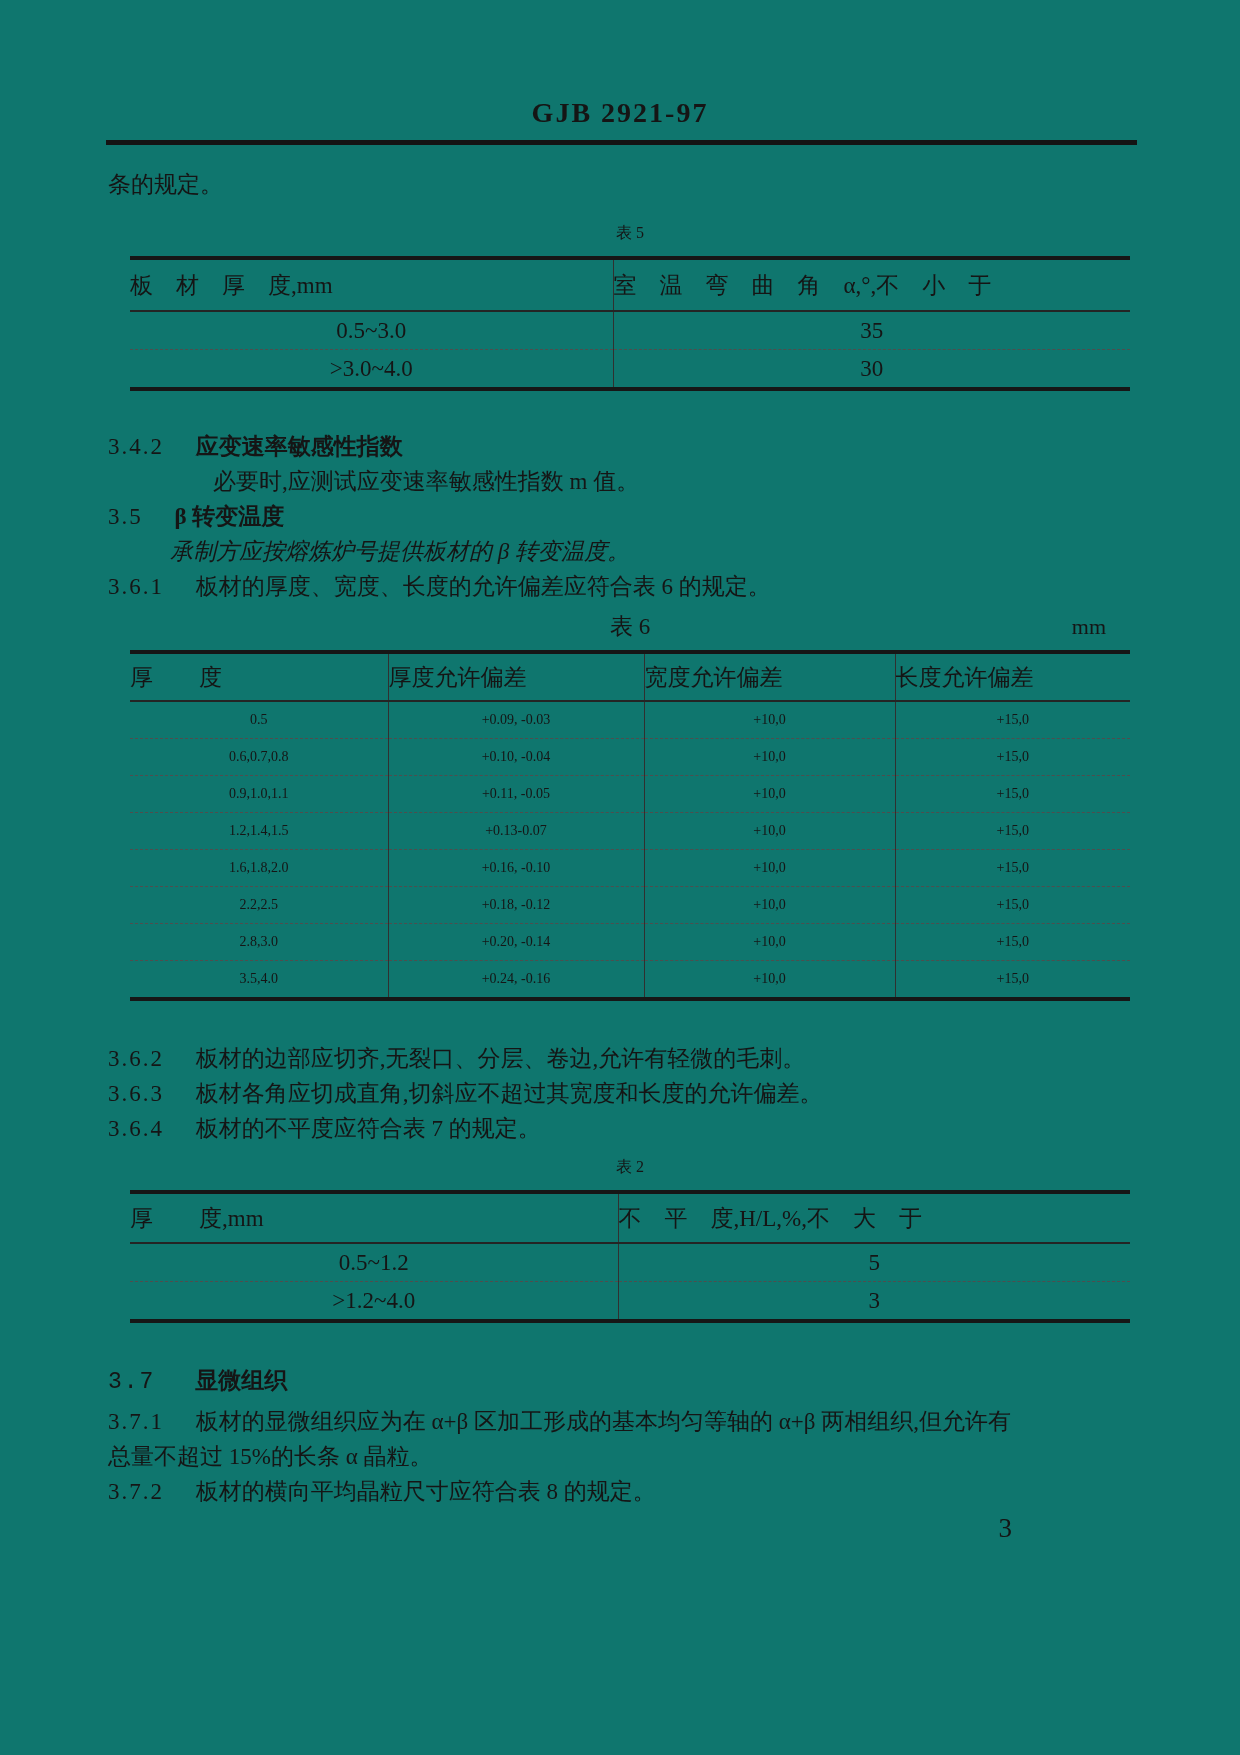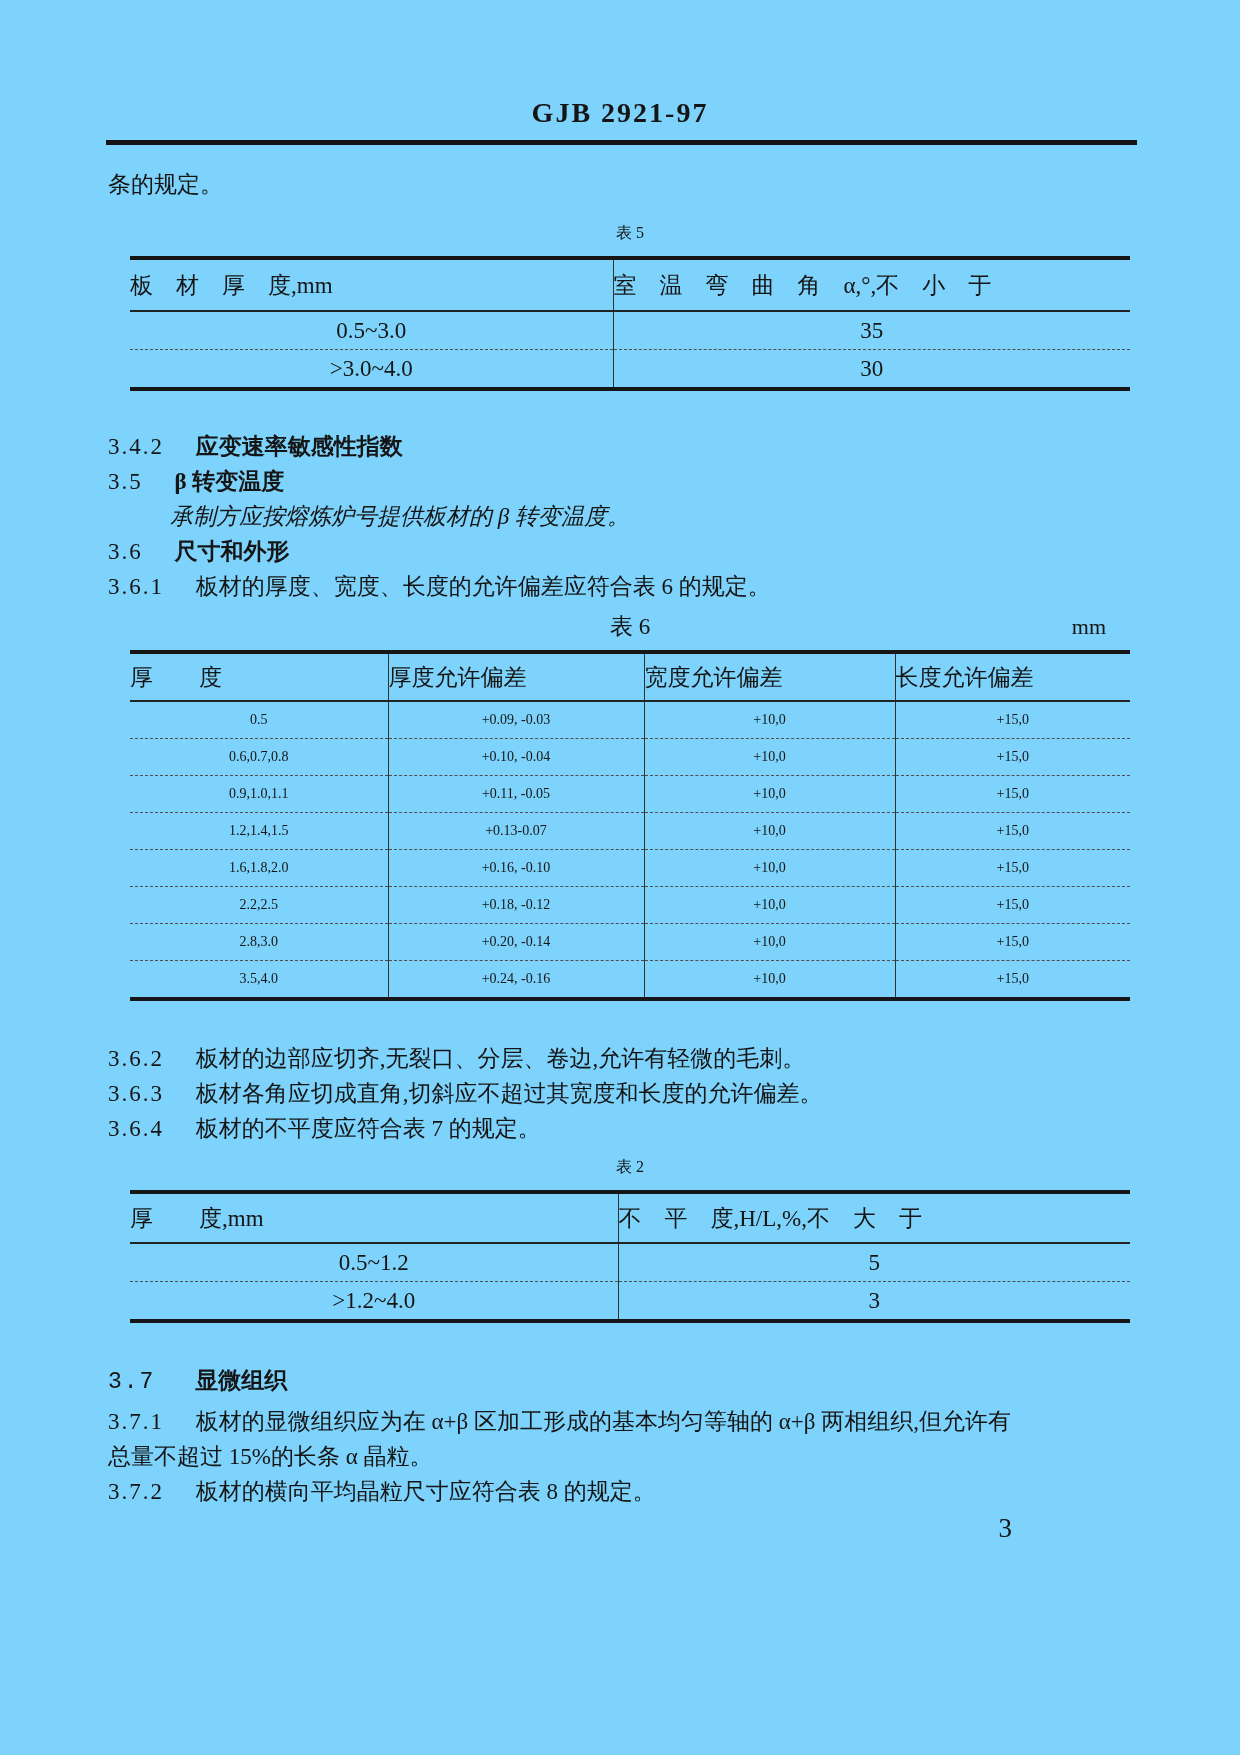--- a/index.html
+++ b/index.html
@@ -1,19 +1,19 @@
 <!DOCTYPE html>
 <html><head>
 <meta charset="utf-8">
 <style>
   html,body{margin:0;padding:0;background:#ffffff;}
   .page{
     position:relative;
     width:1240px;height:1755px;
-    background:#7dd3fc;
+    background:#0f766e;
     font-family:"Liberation Serif","DejaVu Serif",serif;
     color:#151515;
     overflow:hidden;
     box-sizing:border-box;
     padding-top:96px;
   }
   .doc-code{
     text-align:center;
     font-size:28px;
     font-weight:bold;
@@ -112,29 +112,26 @@
           <td>&gt;3.0~4.0</td>
           <td>30</td>
         </tr>
       </tbody>
     </table>
 
     <p class="line mt-sec">
       <span class="sec-num">3.4.2</span>
       <span class="bold">应变速率敏感性指数</span>
     </p>
+    <p class="line indent1">必要时,应测试应变速率敏感性指数 m 值。</p>
     <p class="line">
       <span class="sec-num">3.5</span>
       <span class="bold">β 转变温度</span>
     </p>
     <p class="line indent2">承制方应按熔炼炉号提供板材的 β 转变温度。</p>
-    <p class="line">
-      <span class="sec-num">3.6</span>
-      <span class="bold">尺寸和外形</span>
-    </p>
     <p class="line">
       <span class="sec-num">3.6.1</span>
       <span>板材的厚度、宽度、长度的允许偏差应符合表 6 的规定。</span>
     </p>
 
     <div class="tbl-caption-row mt-t6cap">
       <span class="cap">表 6</span>
       <span class="unit">mm</span>
     </div>
     <table class="doc-table t6">

